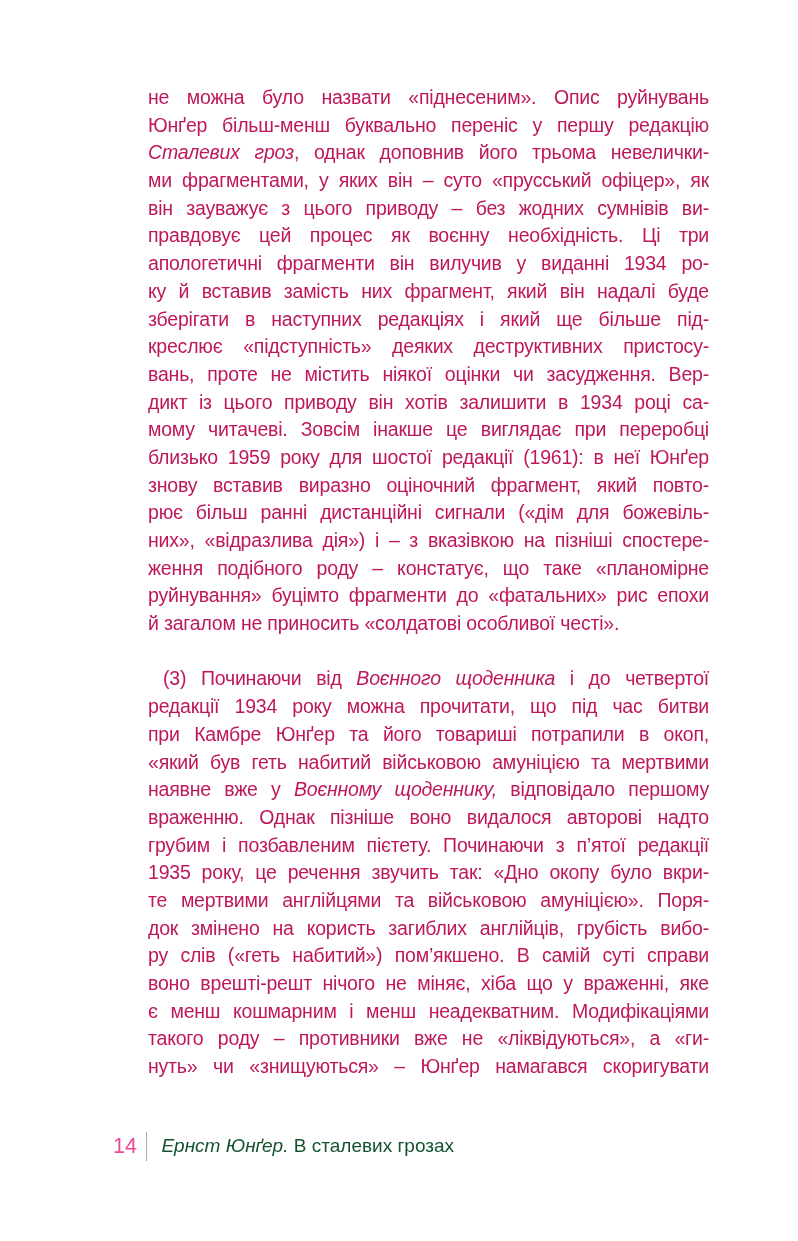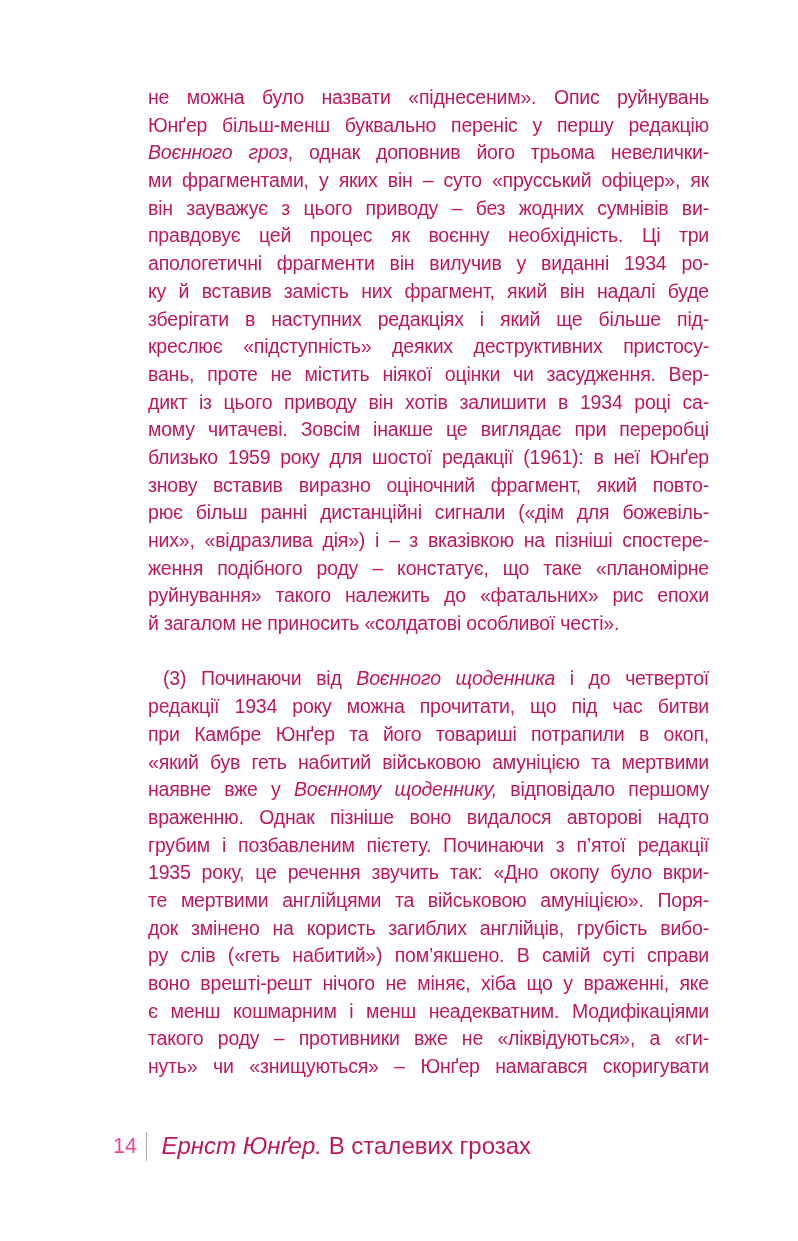--- a/index.html
+++ b/index.html
@@ -45,52 +45,52 @@
     font-size: 21.5px;
     line-height: 30px;
   }
   .divider {
     width: 1.5px;
     height: 29px;
     background: #a9abae;
     margin: 0 14px 0 9px;
   }
   .running-head {
-    color: #be185d;
-    font-size: 24px;
+    color: #14532d;
+    font-size: 19px;
     line-height: 30px;
     white-space: nowrap;
     text-align: center;
   }
   .running-author { font-style: italic; margin-right: 0.28em; }
 </style>
 </head>
 <body>
 
 <main class="text-block" id="text-block">
     <div class="para">
       <div class="line"><span>не можна було назвати «піднесеним». Опис руйнувань</span></div>
       <div class="line"><span>Юнґер більш-менш буквально переніс у першу редакцію</span></div>
-      <div class="line"><span class="it">Воєнного гроз</span><span>, однак доповнив його трьома невелички-</span></div>
+      <div class="line"><span class="it">Сталевих гроз</span><span>, однак доповнив його трьома невелички-</span></div>
       <div class="line"><span>ми фрагментами, у яких він – суто «прусський офіцер», як</span></div>
       <div class="line"><span>він зауважує з цього приводу – без жодних сумнівів ви-</span></div>
       <div class="line"><span>правдовує цей процес як воєнну необхідність. Ці три</span></div>
       <div class="line"><span>апологетичні фрагменти він вилучив у виданні 1934 ро-</span></div>
       <div class="line"><span>ку й вставив замість них фрагмент, який він надалі буде</span></div>
       <div class="line"><span>зберігати в наступних редакціях і який ще більше під-</span></div>
       <div class="line"><span>креслює «підступність» деяких деструктивних пристосу-</span></div>
       <div class="line"><span>вань, проте не містить ніякої оцінки чи засудження. Вер-</span></div>
       <div class="line"><span>дикт із цього приводу він хотів залишити в 1934 році са-</span></div>
       <div class="line"><span>мому читачеві. Зовсім інакше це виглядає при переробці</span></div>
       <div class="line"><span>близько 1959 року для шостої редакції (1961): в неї Юнґер</span></div>
       <div class="line"><span>знову вставив виразно оціночний фрагмент, який повто-</span></div>
       <div class="line"><span>рює більш ранні дистанційні сигнали («дім для божевіль-</span></div>
       <div class="line"><span>них», «відразлива дія») і – з вказівкою на пізніші спостере-</span></div>
       <div class="line"><span>ження подібного роду – констатує, що таке «планомірне</span></div>
-      <div class="line"><span>руйнування» такого належить до «фатальних» рис епохи</span></div>
+      <div class="line"><span>руйнування» буцімто фрагменти до «фатальних» рис епохи</span></div>
       <div class="line no-just"><span>й загалом не приносить «солдатові особливої честі».</span></div>
     </div>
     <div class="para">
       <div class="line indent"><span>(3) Починаючи від </span><span class="it">Воєнного щоденника</span><span> і до четвертої</span></div>
       <div class="line"><span>редакції 1934 року можна прочитати, що під час битви</span></div>
       <div class="line"><span>при Камбре Юнґер та його товариші потрапили в окоп,</span></div>
       <div class="line"><span>«який був геть набитий військовою амуніцією та мертвими</span></div>
       <div class="line"><span>наявне вже у </span><span class="it">Воєнному щоденнику,</span><span> відповідало першому</span></div>
       <div class="line"><span>враженню. Однак пізніше воно видалося авторові надто</span></div>
       <div class="line"><span>грубим і позбавленим пієтету. Починаючи з п’ятої редакції</span></div>

